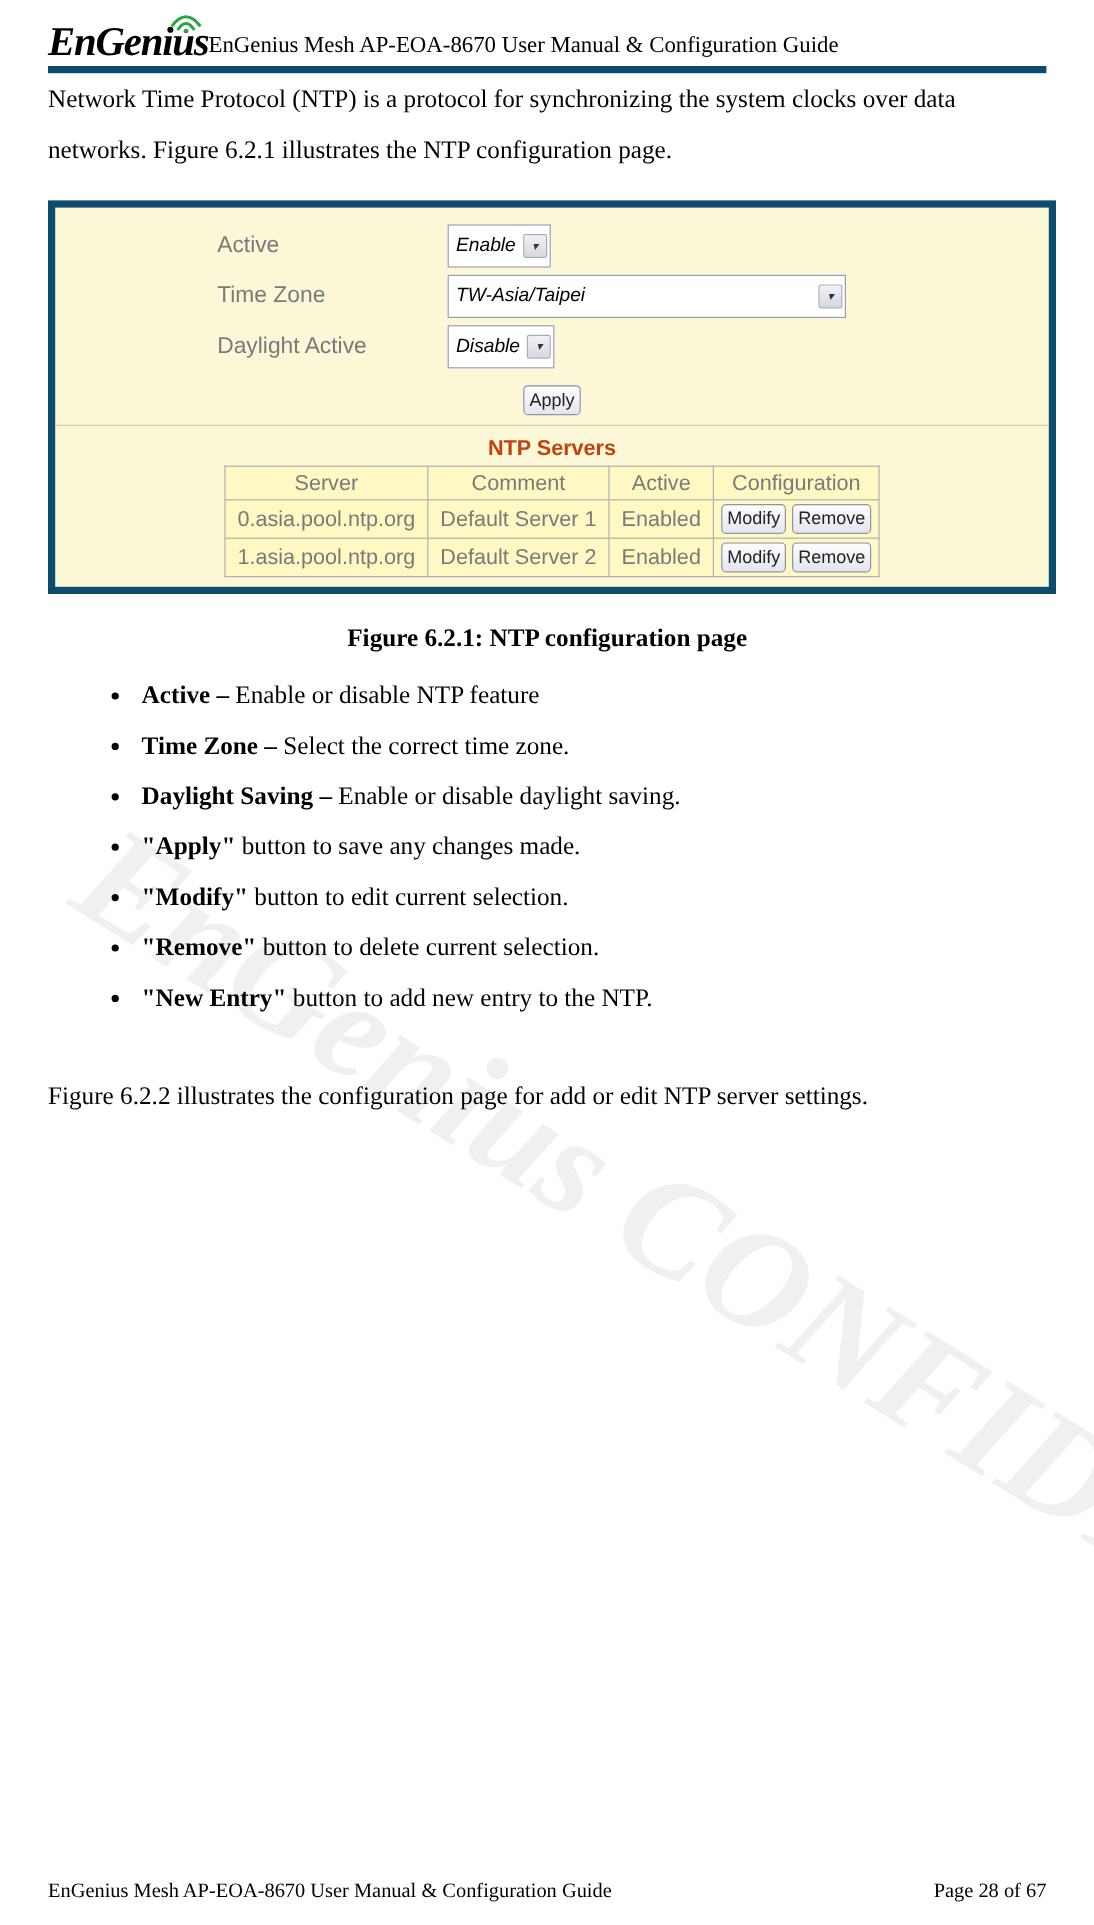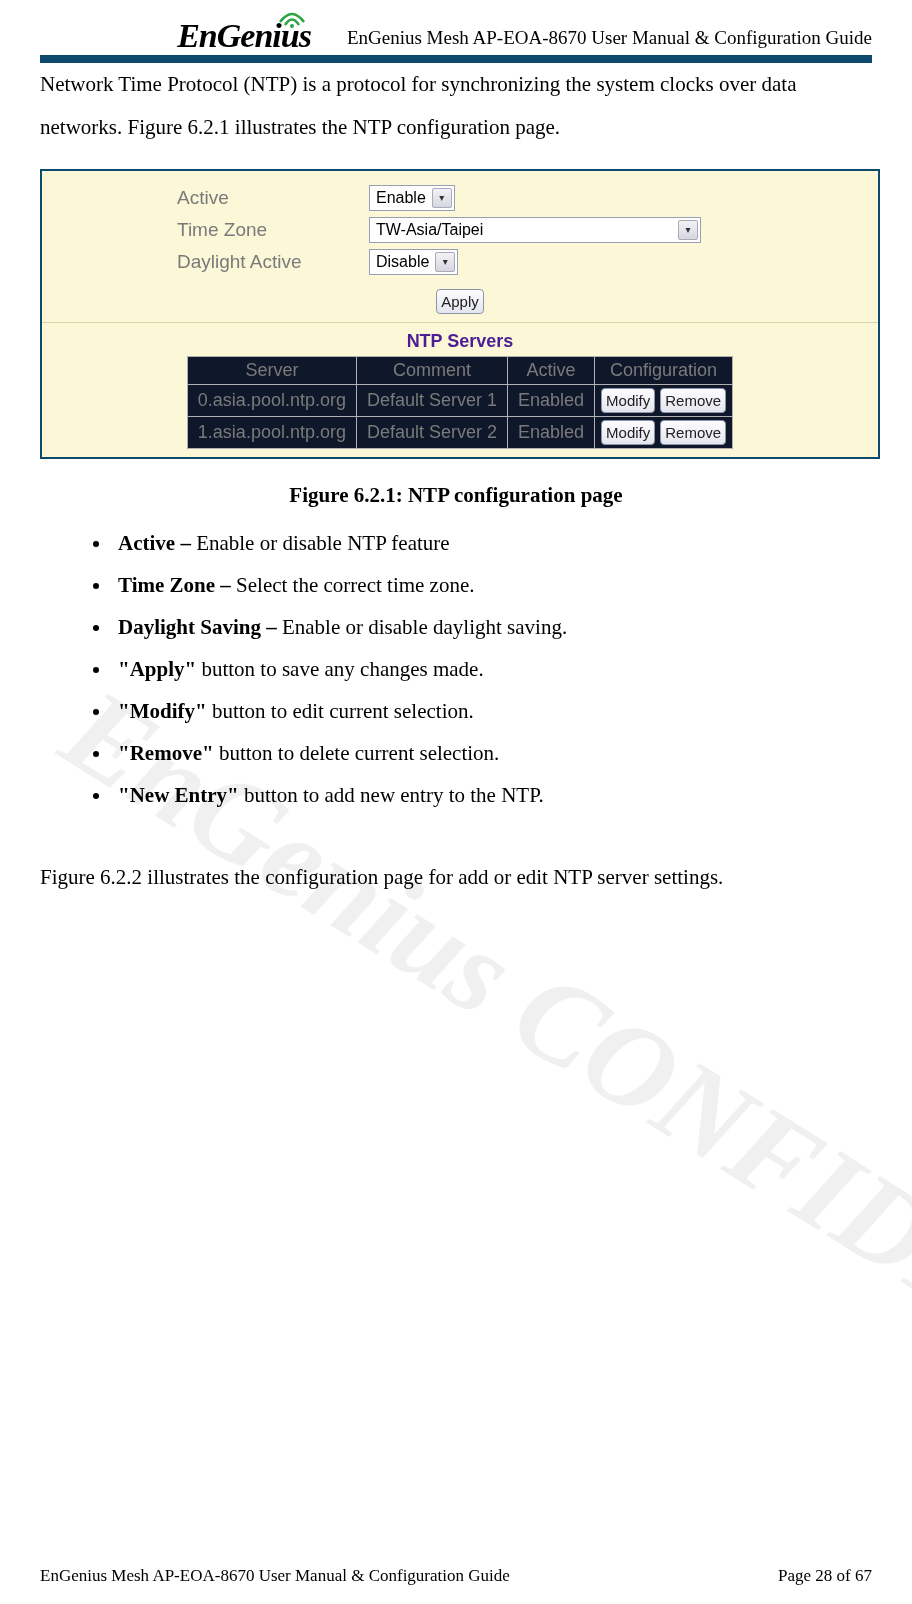--- a/index.html
+++ b/index.html
@@ -23,25 +23,24 @@
     transform: rotate(32deg);
     transform-origin: left bottom;
     pointer-events: none;
     white-space: nowrap;
     z-index: 0;
   }
   .content { position: relative; z-index: 1; }
   .header {
     display: flex;
     align-items: flex-end;
-    justify-content: flex-end;
-    border-bottom: 8px solid #0c4a6e;
+    justify-content: flex-start;
+    border-bottom: 6px solid #0c4a6e;
     padding-bottom: 4px;
     padding-top: 10px;
-    gap: 36px;
   }
   .logo-block { display: flex; flex-direction: column; line-height: 0.85; }
   .logo-text {
     font-family: Georgia, "Times New Roman", serif;
     font-weight: bold;
     font-size: 34px;
     font-style: italic;
     letter-spacing: -1px;
   }
   .logo-wifi {
@@ -62,21 +61,21 @@
     margin-bottom: 40px;
   }
   p.body {
     font-size: 21px;
     line-height: 2.05;
     margin-bottom: 8px;
   }
   .figure-wrap { margin-top: 20px; }
   .config-panel {
     background: #fcf7d7;
-    border: 2px solid #0c4a6e;
+    border: 6px solid #0c4a6e;
     padding: 8px 0 8px 0;
     width: 840px;
     margin: 13px auto;
   }
   .config-top {
     display: flex;
     flex-direction: column;
     gap: 6px;
     padding: 6px 0 10px 135px;
   }
@@ -85,22 +84,23 @@
     width: 180px;
     font-family: Verdana, Arial, sans-serif;
     color: #7a7a7a;
     font-size: 19px;
   }
   .sel-wrap {
     display: inline-flex;
     align-items: center;
     border: 1px solid #9aa0b4;
     background: #fff;
-    height: 26px;
+    height: 36px;
     padding: 0 2px 0 6px;
+    font-style: italic;
   }
   .sel-value {
     font-family: Arial, sans-serif;
     font-size: 16px;
     padding-right: 6px;
   }
   .sel-btn {
     width: 20px;
     height: 20px;
     background: linear-gradient(#f2f2f6,#d6d7e0);
@@ -125,39 +125,39 @@
     font-size: 15px;
     padding: 3px 4px;
     background: linear-gradient(#fdfdff,#e4e5ee);
     border: 1px solid #8e94a9;
     border-radius: 4px;
     color: #222;
     cursor: pointer;
   }
   .ntp-title {
     font-family: Verdana, Arial, sans-serif;
-    color: #4c1d95;
+    color: #c2410c;
     font-size: 18px;
     font-weight: bold;
     text-align: center;
     padding: 8px 0 4px 0;
   }
   .ntp-table {
     border-collapse: collapse;
     margin: 0 auto;
     background: #fff;
     border: 1px solid #b0b0b0;
   }
   .ntp-table th, .ntp-table td {
     border: 1px solid #b0b0b0;
     font-family: Verdana, Arial, sans-serif;
     color: #7a7a7a;
     font-size: 18px;
     padding: 3px 10px;
-    background: #0f172a;
+    background: #fef9c3;
     text-align: center;
     white-space: nowrap;
   }
   .ntp-table th { font-weight: normal; }
   .ntp-table td.cfg { padding: 3px 6px; }
   .new-entry-row {
     display: flex;
     justify-content: center;
     padding: 14px 0 4px 0;
   }

